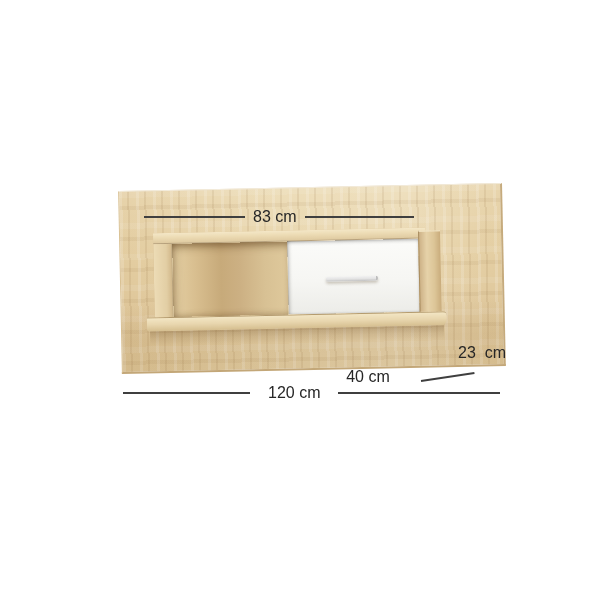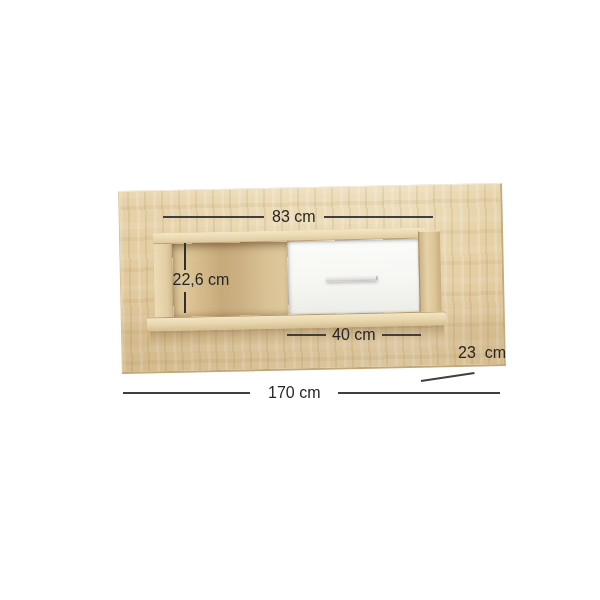--- a/index.html
+++ b/index.html
@@ -80,41 +80,36 @@
         <div class="drawer">
           <div class="handle"></div>
         </div>
         <div class="right-wall"></div>
         <div class="bottom-board"></div>
         <div class="bottom-shadow"></div>
       </div>
     </div>
   </div>
 
-  <div class="dim dim-h" style="left:163px;top:209px;width:270px;height:16px;">
+  <div class="dim dim-h" style="left:144px;top:209px;width:270px;height:16px;">
     <span class="seg" style="flex:0 0 101px;"></span>
     <span class="lbl">83 cm</span>
     <span class="seg" style="flex:1;"></span>
   </div>
 
 
-  <div class="vdim" style="left:166px;top:243px;width:70px;height:70px;">
-    <span class="vseg" style="left:18px;top:0;height:27px;background:#2f2f2f;"></span>
-    <span class="lbl" style="top:28px;">22,6 cm</span>
-    <span class="vseg" style="left:18px;bottom:0;height:21px;background:#2f2f2f;"></span>
-  </div>
 
-  <div class="dim dim-h" style="left:287px;top:327px;width:134px;height:16px;">
+  <div class="dim dim-h" style="left:301px;top:327px;width:134px;height:16px;flex-direction:column;">
     <span class="seg" style="flex:0 0 39px;"></span>
     <span class="lbl" style="margin:0 6px;">40 cm</span>
     <span class="seg" style="flex:1;"></span>
   </div>
 
   <span class="lbl" style="position:absolute;left:426px;top:344px;margin-left:32px;">23  cm</span>
   <div class="leader" style="left:421px;top:380px;width:54px;transform:rotate(-8.5deg);"></div>
 
   <div class="dim dim-h" style="left:123px;top:385px;width:377px;height:16px;">
     <span class="seg" style="flex:0 0 127px;"></span>
-    <span class="lbl" style="margin:0 18px;">170 cm</span>
+    <span class="lbl" style="margin:0 18px;">120 cm</span>
     <span class="seg" style="flex:1;"></span>
   </div>
 
 </div>
 
 </body></html>

